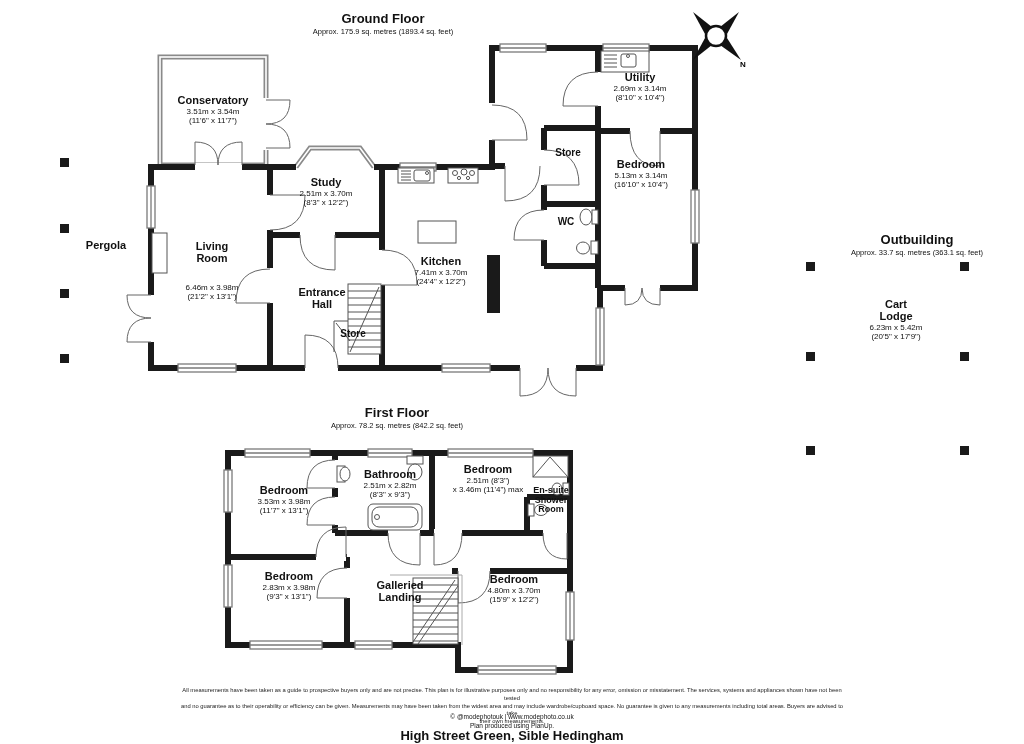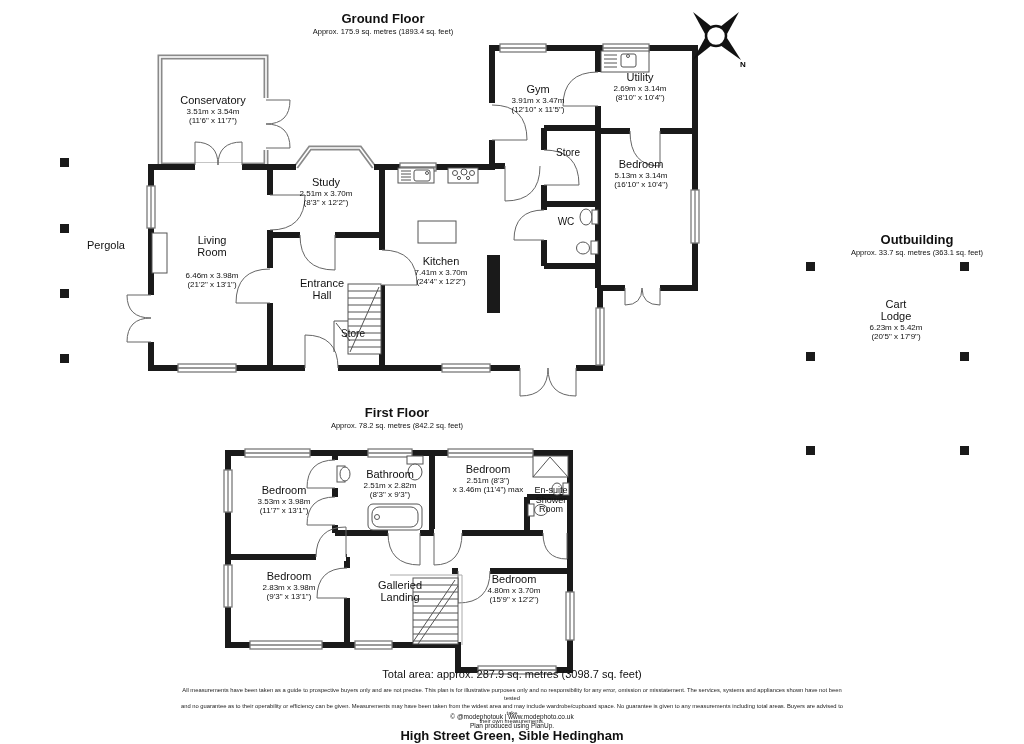--- a/index.html
+++ b/index.html
@@ -1,26 +1,26 @@
 <!DOCTYPE html>
 <html><head>
 <meta charset="utf-8">
 <style>
   html,body{margin:0;padding:0;background:#fff;}
   .canvas{position:relative;width:1024px;height:744px;background:#fff;overflow:hidden;
           font-family:"Liberation Sans",sans-serif;color:#111;}
   svg{position:absolute;left:0;top:0;}
   .lbl{position:absolute;text-align:center;}
-  .rname{font-weight:normal;font-size:11px;line-height:1.08;}
+  .rname{font-weight:bold;font-size:11px;line-height:1.08;}
   .rname.sm{font-size:10px;}
   .rname.xs{font-size:9px;}
   .rname.w52{max-width:52px;margin:16px auto;}
-  .rname.w48{max-width:48px;margin:12px auto;}
+  .rname.w48{max-width:48px;margin:18px auto;}
   .rname.w40{max-width:42px;margin:0 auto;}
-  .rname.w60{max-width:60px;margin:0 auto;text-align:center;}
+  .rname.w60{max-width:60px;margin:9px auto;text-align:center;}
   .rdim{font-size:8px;line-height:1.15;}
   .ftitle{font-weight:bold;font-size:13px;line-height:1.15;}
   .fsub{font-size:7.5px;line-height:1.3;}
   .total{font-size:11px;}
   .disc{font-size:5.8px;line-height:1.35;color:#222;}
   .cred{font-size:6.5px;line-height:1.4;}
   .addr{font-weight:bold;font-size:13px;}
 </style>
 </head>
 <body>
@@ -246,25 +246,20 @@
 <div class="lbl" style="left:323px;top:329px;width:60px;">
   <div class="rname sm">Store</div>
 </div>
 
 <div class="lbl" style="left:381px;top:256px;width:120px;">
   <div class="rname">Kitchen</div>
   <div class="rdim">7.41m x 3.70m</div>
   <div class="rdim">(24'4" x 12'2")</div>
 </div>
 
-<div class="lbl" style="left:478px;top:84px;width:120px;">
-  <div class="rname">Gym</div>
-  <div class="rdim">3.91m x 3.47m</div>
-  <div class="rdim">(12'10" x 11'5")</div>
-</div>
 
 <div class="lbl" style="left:580px;top:72px;width:120px;">
   <div class="rname">Utility</div>
   <div class="rdim">2.69m x 3.14m</div>
   <div class="rdim">(8'10" x 10'4")</div>
 </div>
 
 <div class="lbl" style="left:538px;top:148px;width:60px;">
   <div class="rname sm">Store</div>
 </div>
@@ -327,21 +322,20 @@
 <div class="lbl" style="left:355px;top:564px;width:90px;">
   <div class="rname w52">Galleried Landing</div>
 </div>
 
 <div class="lbl" style="left:459px;top:574px;width:110px;">
   <div class="rname">Bedroom</div>
   <div class="rdim">4.80m x 3.70m</div>
   <div class="rdim">(15'9" x 12'2")</div>
 </div>
 
-<div class="lbl total" style="left:262px;top:668px;width:500px;">Total area: approx. 287.9 sq. metres (3098.7 sq. feet)</div>
 
 <div class="lbl" style="left:177px;top:687px;width:670px;">
   <div class="disc">All measurements have been taken as a guide to prospective buyers only and are not precise. This plan is for illustrative purposes only and no responsibility for any error, omission or misstatement. The services, systems and appliances shown have not been tested</div>
   <div class="disc">and no guarantee as to their operability or efficiency can be given. Measurements may have been taken from the widest area and may include wardrobe/cupboard space. No guarantee is given to any measurements including total areas. Buyers are advised to take</div>
   <div class="disc">their own measurements.</div>
 </div>
 
 <div class="lbl" style="left:312px;top:712px;width:400px;">
   <div class="cred">© @modephotouk | www.modephoto.co.uk</div>
   <div class="cred">Plan produced using PlanUp.</div>

